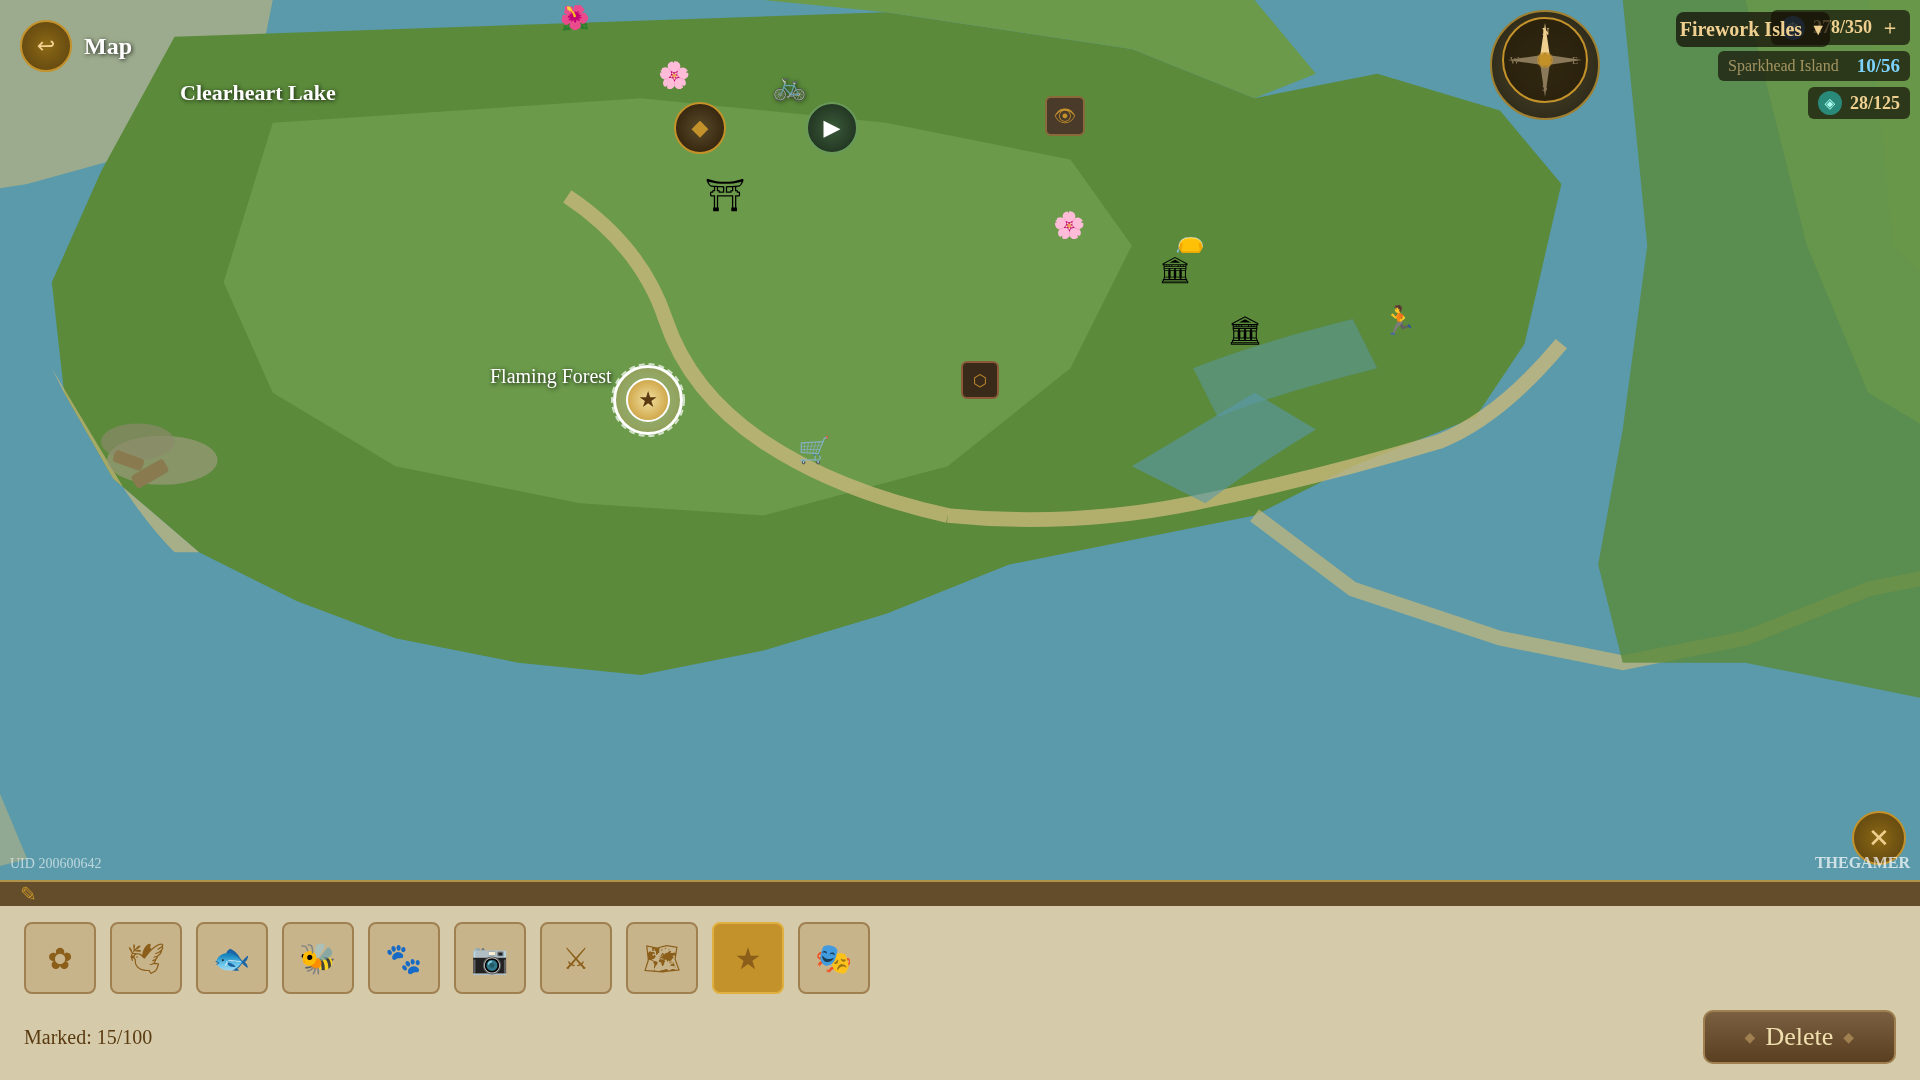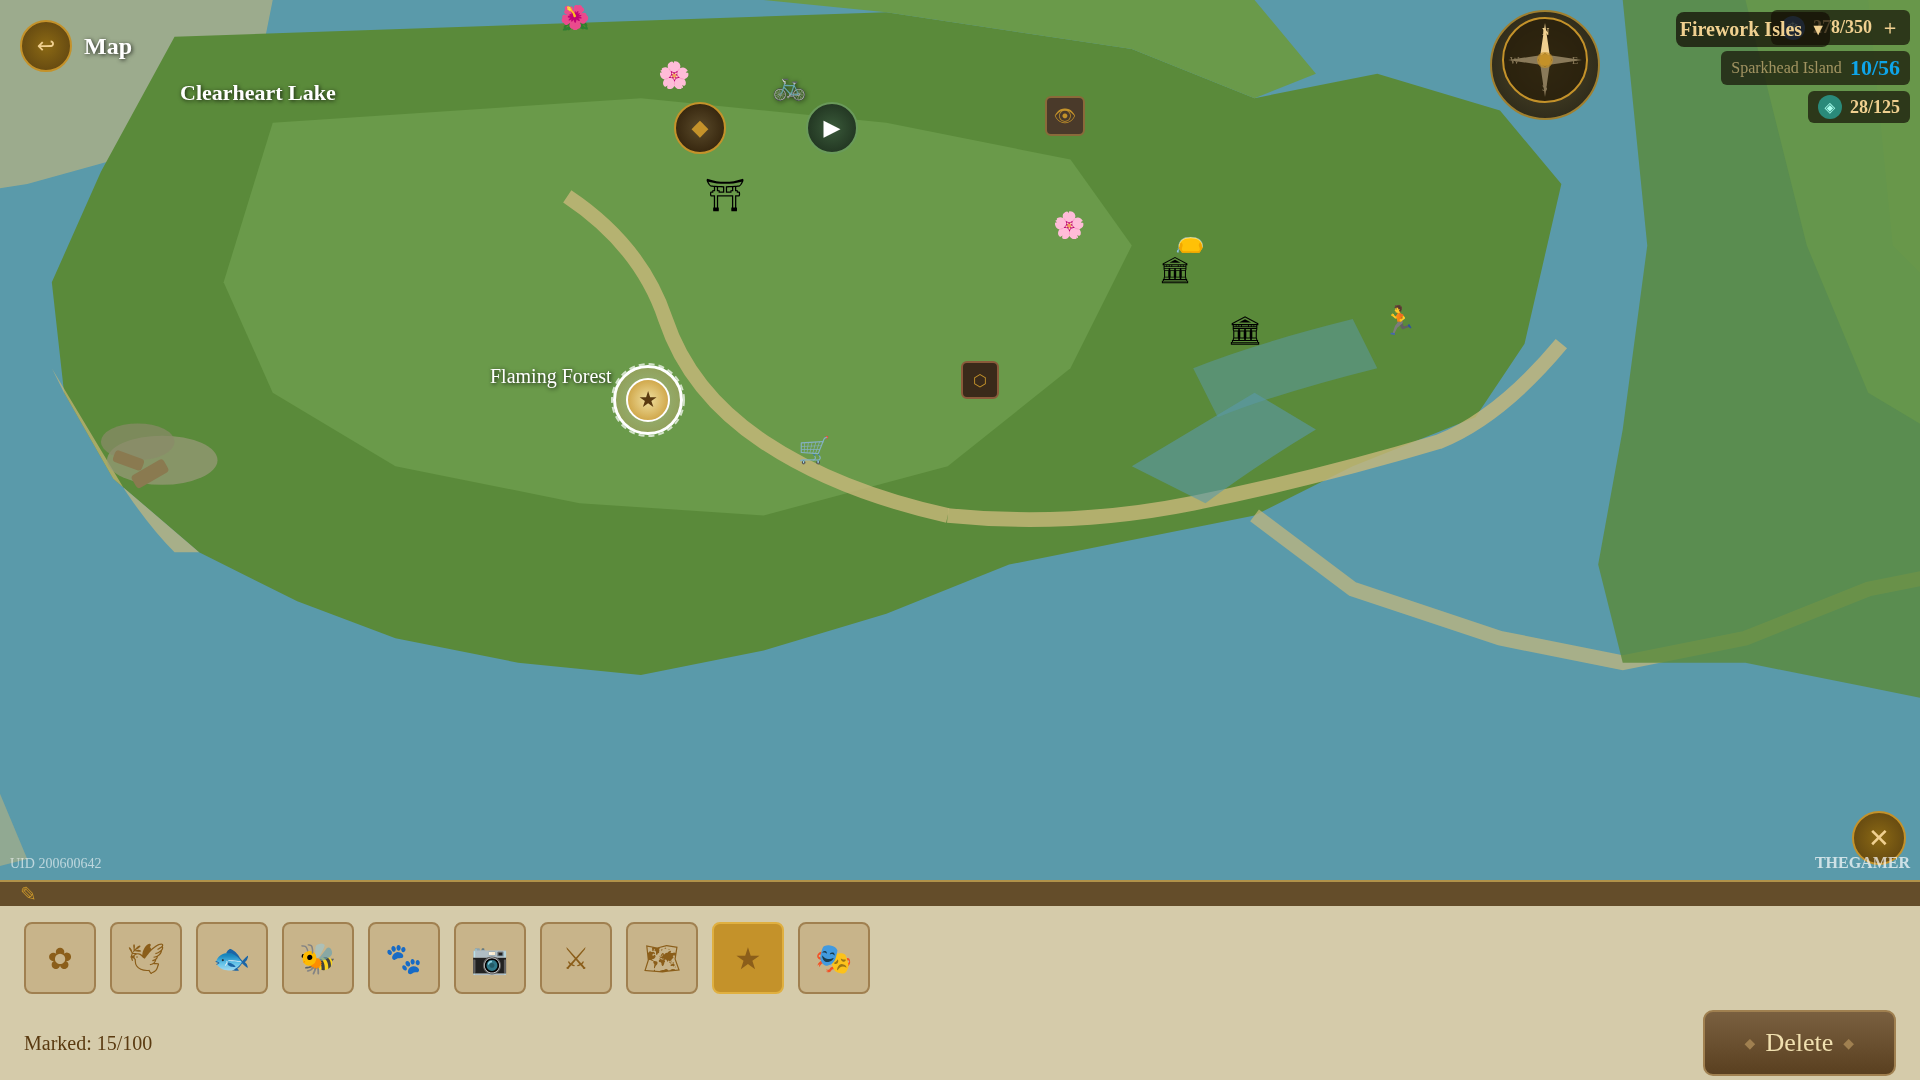--- a/index.html
+++ b/index.html
@@ -301,21 +301,21 @@
       gap: 20px;
     }
 
     #delete-button {
       background: linear-gradient(to bottom, #7a6040, #5a4020);
       border: 2px solid #a08050;
       border-radius: 10px;
       color: #f0e0b0;
       font-size: 26px;
       font-family: 'Georgia', serif;
-      padding: 16px 40px;
+      padding: 10px 40px;
       cursor: pointer;
       display: flex;
       align-items: center;
       gap: 10px;
     }
 
     #delete-button::before { content: '◆'; color: #a08050; font-size: 14px; }
     #delete-button::after { content: '◆'; color: #a08050; font-size: 14px; }
 
     #track-button {
@@ -493,21 +493,21 @@
 
 <div id="top-right-panel">
 
   <div class="resource-row">
     <div class="resource-icon blue">❄</div>
     <span class="resource-text">278/350</span>
     <span class="resource-plus">＋</span>
   </div>
   <div class="resource-row" style="position:relative; overflow:hidden;justify-content:center;">
     <span style="color:rgba(240,208,144,0.6); font-size:16px;">Sparkhead Island</span>
-    <span style="color:#0ea5e9; font-size:22px; font-weight:bold; ">10/56</span>
+    <span style="color:#7dd3fc; font-size:19px; font-weight:bold; margin-left:10px;">10/56</span>
   </div>
   <div class="resource-row">
     <div class="resource-icon teal">◈</div>
     <span class="resource-text">28/125</span>
   </div>
 </div>
 
 <div id="region-selector" style="position:absolute; top:12px; right:90px; z-index:110; display:flex; align-items:center; gap:8px; background:rgba(20,15,5,0.75); padding:6px 4px; border-radius:8px; cursor:pointer;text-align:right;">
   <span id="region-name" style="color:#f0d090; font-size:20px; font-weight:bold;">Firework Isles</span>
   <span style="color:#f0d090; font-size:16px;">▼</span>

